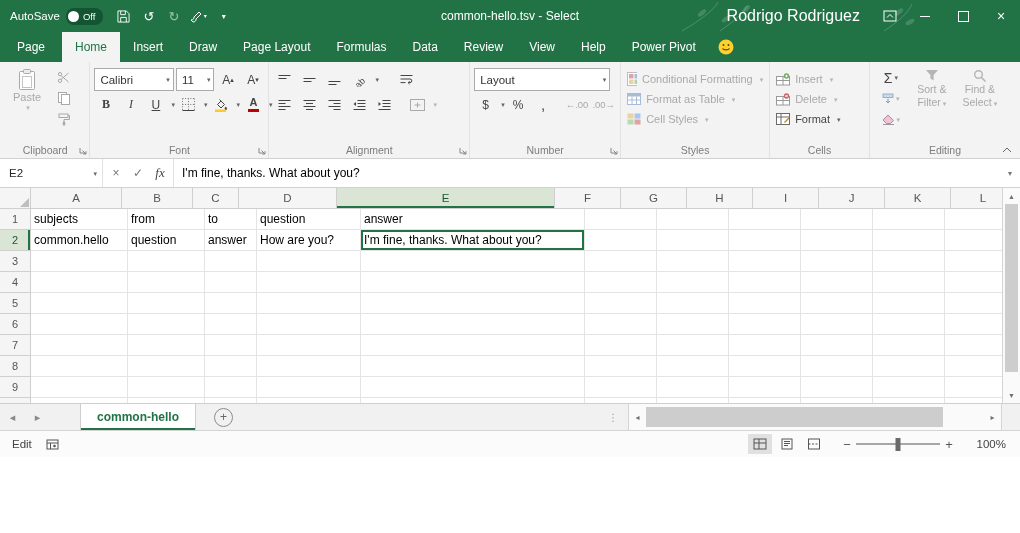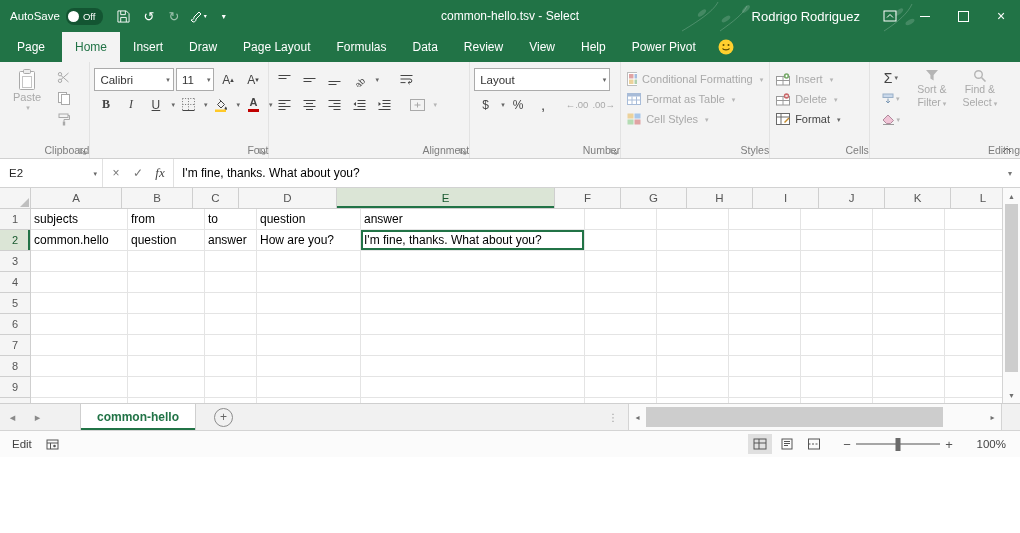--- a/index.html
+++ b/index.html
@@ -12,40 +12,40 @@
   .deco{position:absolute;right:96px;top:0;height:32px;pointer-events:none}
   .autosave{display:flex;align-items:center;gap:6px;margin-left:10px;font-size:11.5px;position:relative;z-index:1}
   .as-pill{display:flex;align-items:center;gap:4px;background:rgba(9,60,35,.55);border-radius:8px;height:15px;padding:1px 8px 1px 2px;font-size:9.5px}
   .as-knob{width:11px;height:11px;border-radius:50%;background:#fff}
   .qat{display:flex;align-items:center;margin-left:8px;position:relative;z-index:1}
   .qbtn{width:25px;height:32px;display:flex;align-items:center;justify-content:center;font-size:13px}
   .qbtn .dd{font-size:6px;margin-left:1px}
   .dim{opacity:.55}
   .tb-title{position:absolute;left:0;right:0;text-align:center;font-size:12px;pointer-events:none;z-index:0}
   .tb-right{margin-left:auto;display:flex;align-items:center;height:32px;position:relative;z-index:1}
-  .tb-user{font-size:13px;margin-right:14px}
+  .tb-user{font-size:16px;margin-right:14px}
   .tb-ico{width:32px;height:32px;display:flex;align-items:center;justify-content:center}
   .winbtn{width:38px;height:32px;display:flex;align-items:center;justify-content:center;font-size:14px}
   .maxbox{width:9px;height:9px;border:1px solid #fff;display:inline-block}
   .minline{width:10px;border-top:1.5px solid #fff;display:inline-block}
 
   
   .tabrow{flex:0 0 30px;background:#217346;display:flex;align-items:stretch;color:#fff}
   .rtab{display:flex;align-items:center;padding:0 13px;font-size:12px;white-space:nowrap}
   .rtab.file{padding:0 17px}
   .rtab.active{background:#f3f3f3;color:#217346}
   .rtab-list{display:flex}
   .tellme{display:flex;align-items:center;gap:7px;margin-left:16px;font-size:12px;white-space:nowrap}
   .share{display:flex;align-items:center;gap:6px;margin-left:auto;padding:0 12px;white-space:nowrap}
   .smileybox{width:34px;display:flex;align-items:center;justify-content:center}
 
   
   .ribbon{flex:0 0 96px;background:#f3f3f3;border-bottom:1px solid #d0d0d0;display:flex;position:relative;padding-left:1px}
   .rgroup{position:relative;border-right:1px solid #e2e2e2;padding:5px 4px 15px;display:flex;flex-direction:column}
-  .rg-label{position:absolute;bottom:2px;left:0;right:0;text-align:right;font-size:10.5px;color:#7d7d7d;white-space:nowrap}
+  .rg-label{position:absolute;bottom:2px;left:0;right:0;text-align:center;font-size:10.5px;color:#7d7d7d;white-space:nowrap}
   .launcher{position:absolute;right:2px;bottom:3px;display:flex}
   .dis{color:#a9a9a9}
   .en{color:#444}
   .dd{font-size:7px;margin-left:2px;line-height:1;color:#666}
   .dis .dd,.dis.dd{color:#b5b5b5}
   .rbtn{height:21px;min-width:19px;display:inline-flex;align-items:center;justify-content:center;padding:0 2px;font-size:12px}
   .clip-body{display:flex;gap:3px}
   .bigbtn{width:44px;display:flex;flex-direction:column;align-items:center;font-size:11px;line-height:1.2;padding-top:2px}
   .mini-col{display:flex;flex-direction:column}
   .frow{display:flex;align-items:center;gap:2px;height:25px}

